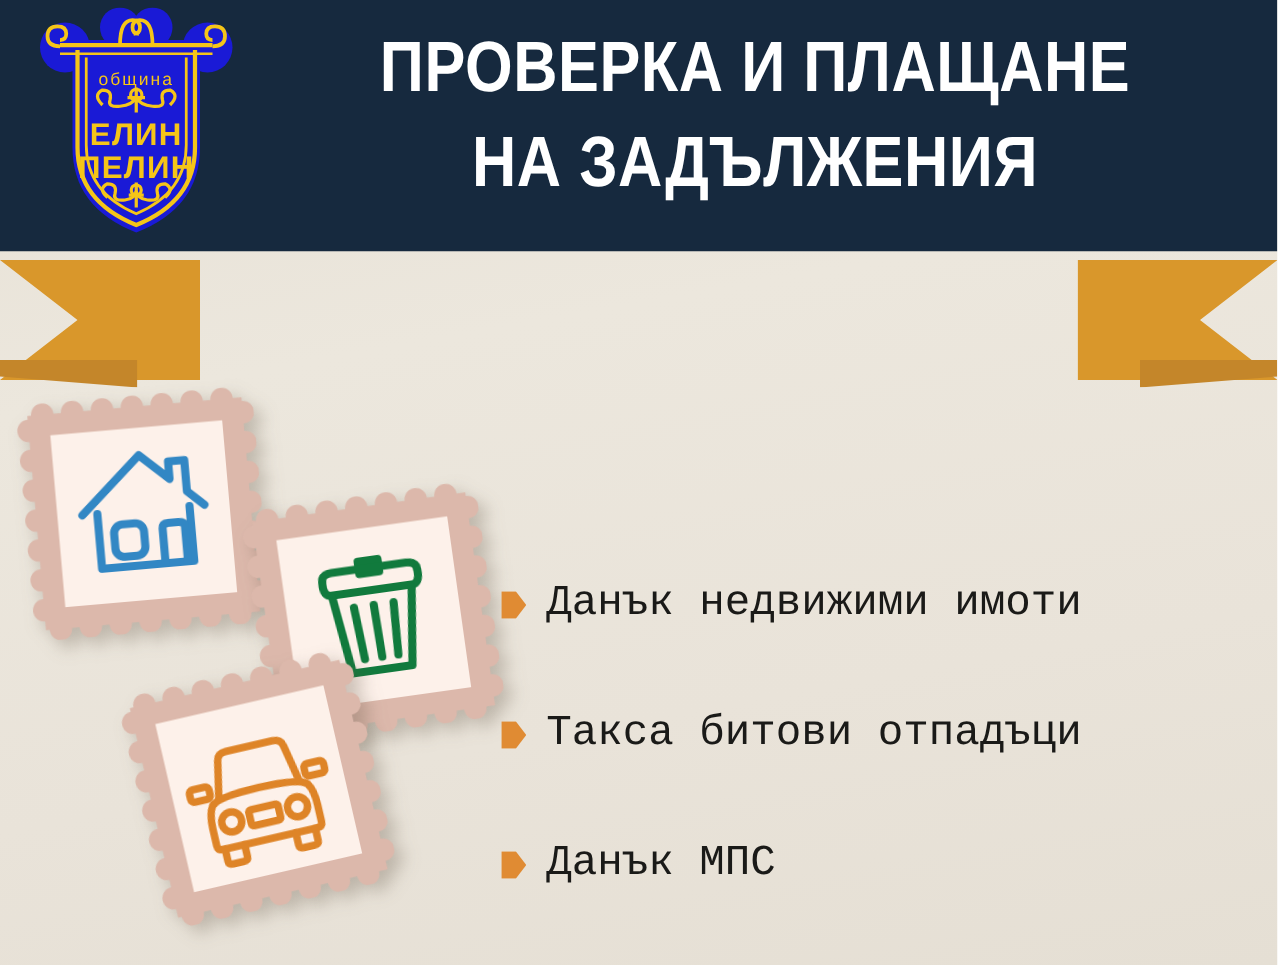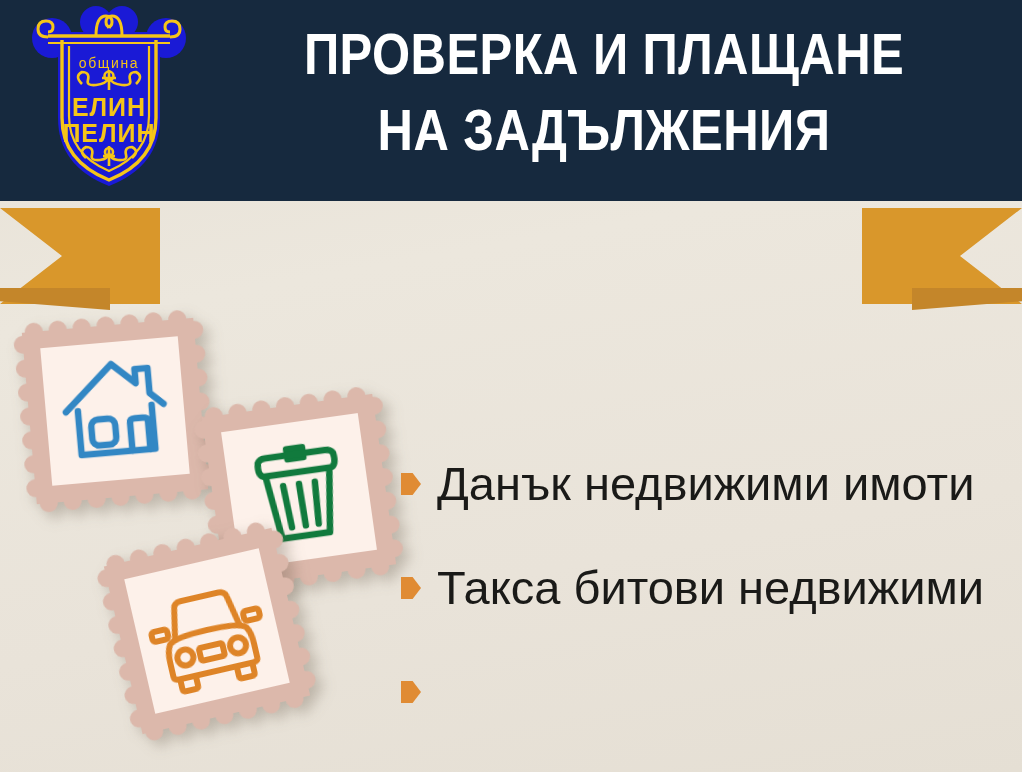--- a/index.html
+++ b/index.html
@@ -110,22 +110,22 @@
     height: 104px;
   }
   .bullet-marker {
     flex: 0 0 auto;
     width: 20px; height: 22px;
     margin-right: 16px;
     background: #e08b33;
     clip-path: polygon(0 0, 58% 0, 100% 50%, 58% 100%, 0 100%);
   }
   .bullet-text {
-    font-family: Liberation Sans, sans-serif;
-    font-size: 47px;
+    font-family: Liberation Mono, monospace;
+    font-size: 34px;
     color: #1a1a18;
     line-height: 1.05;
     white-space: nowrap;
   }
 </style>
 </head>
 <body>
 
 <div id="poster">
 
@@ -346,20 +346,21 @@
     </svg>
   </div>
 
   <div class="bullet-list">
     <div class="bullet-row">
       <span class="bullet-marker"></span>
       <span class="bullet-text">Данък недвижими имоти</span>
     </div>
     <div class="bullet-row">
       <span class="bullet-marker"></span>
-      <span class="bullet-text">Такса битови недвижими</span>
+      <span class="bullet-text">Такса битови отпадъци</span>
     </div>
     <div class="bullet-row">
       <span class="bullet-marker"></span>
+      <span class="bullet-text">Данък МПС</span>
     </div>
   </div>
 
 </div>
 
 </body></html>

